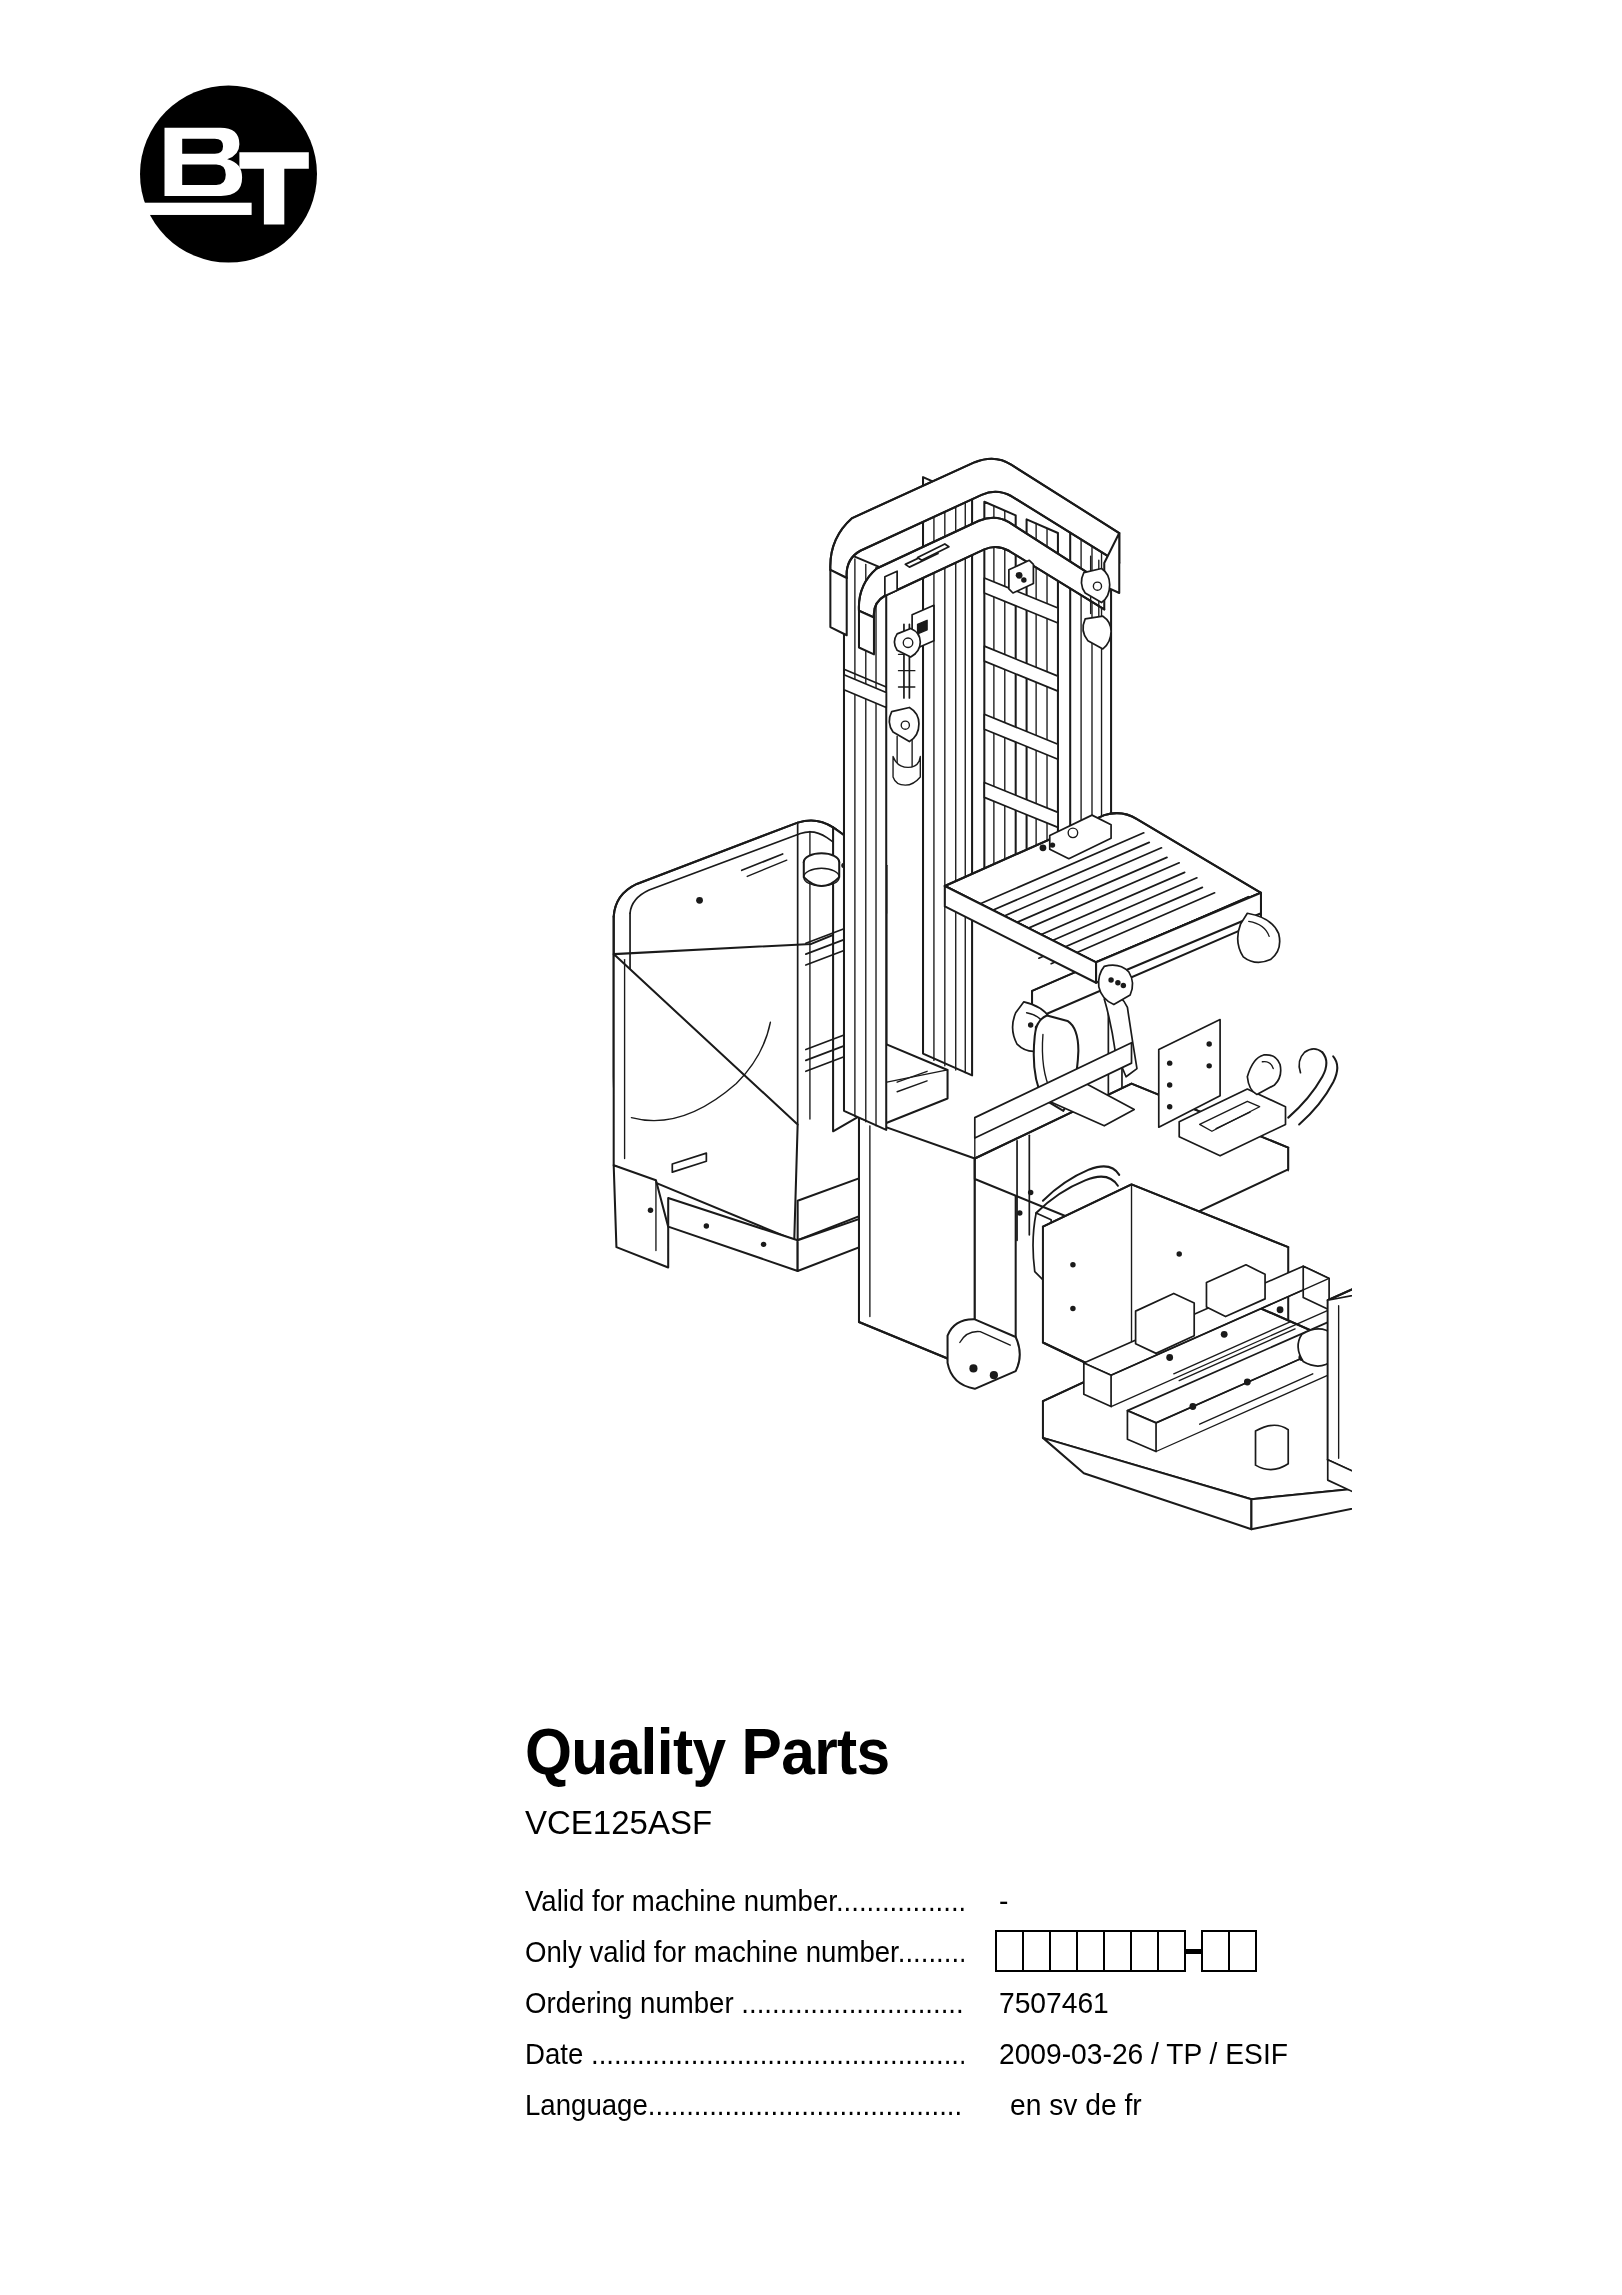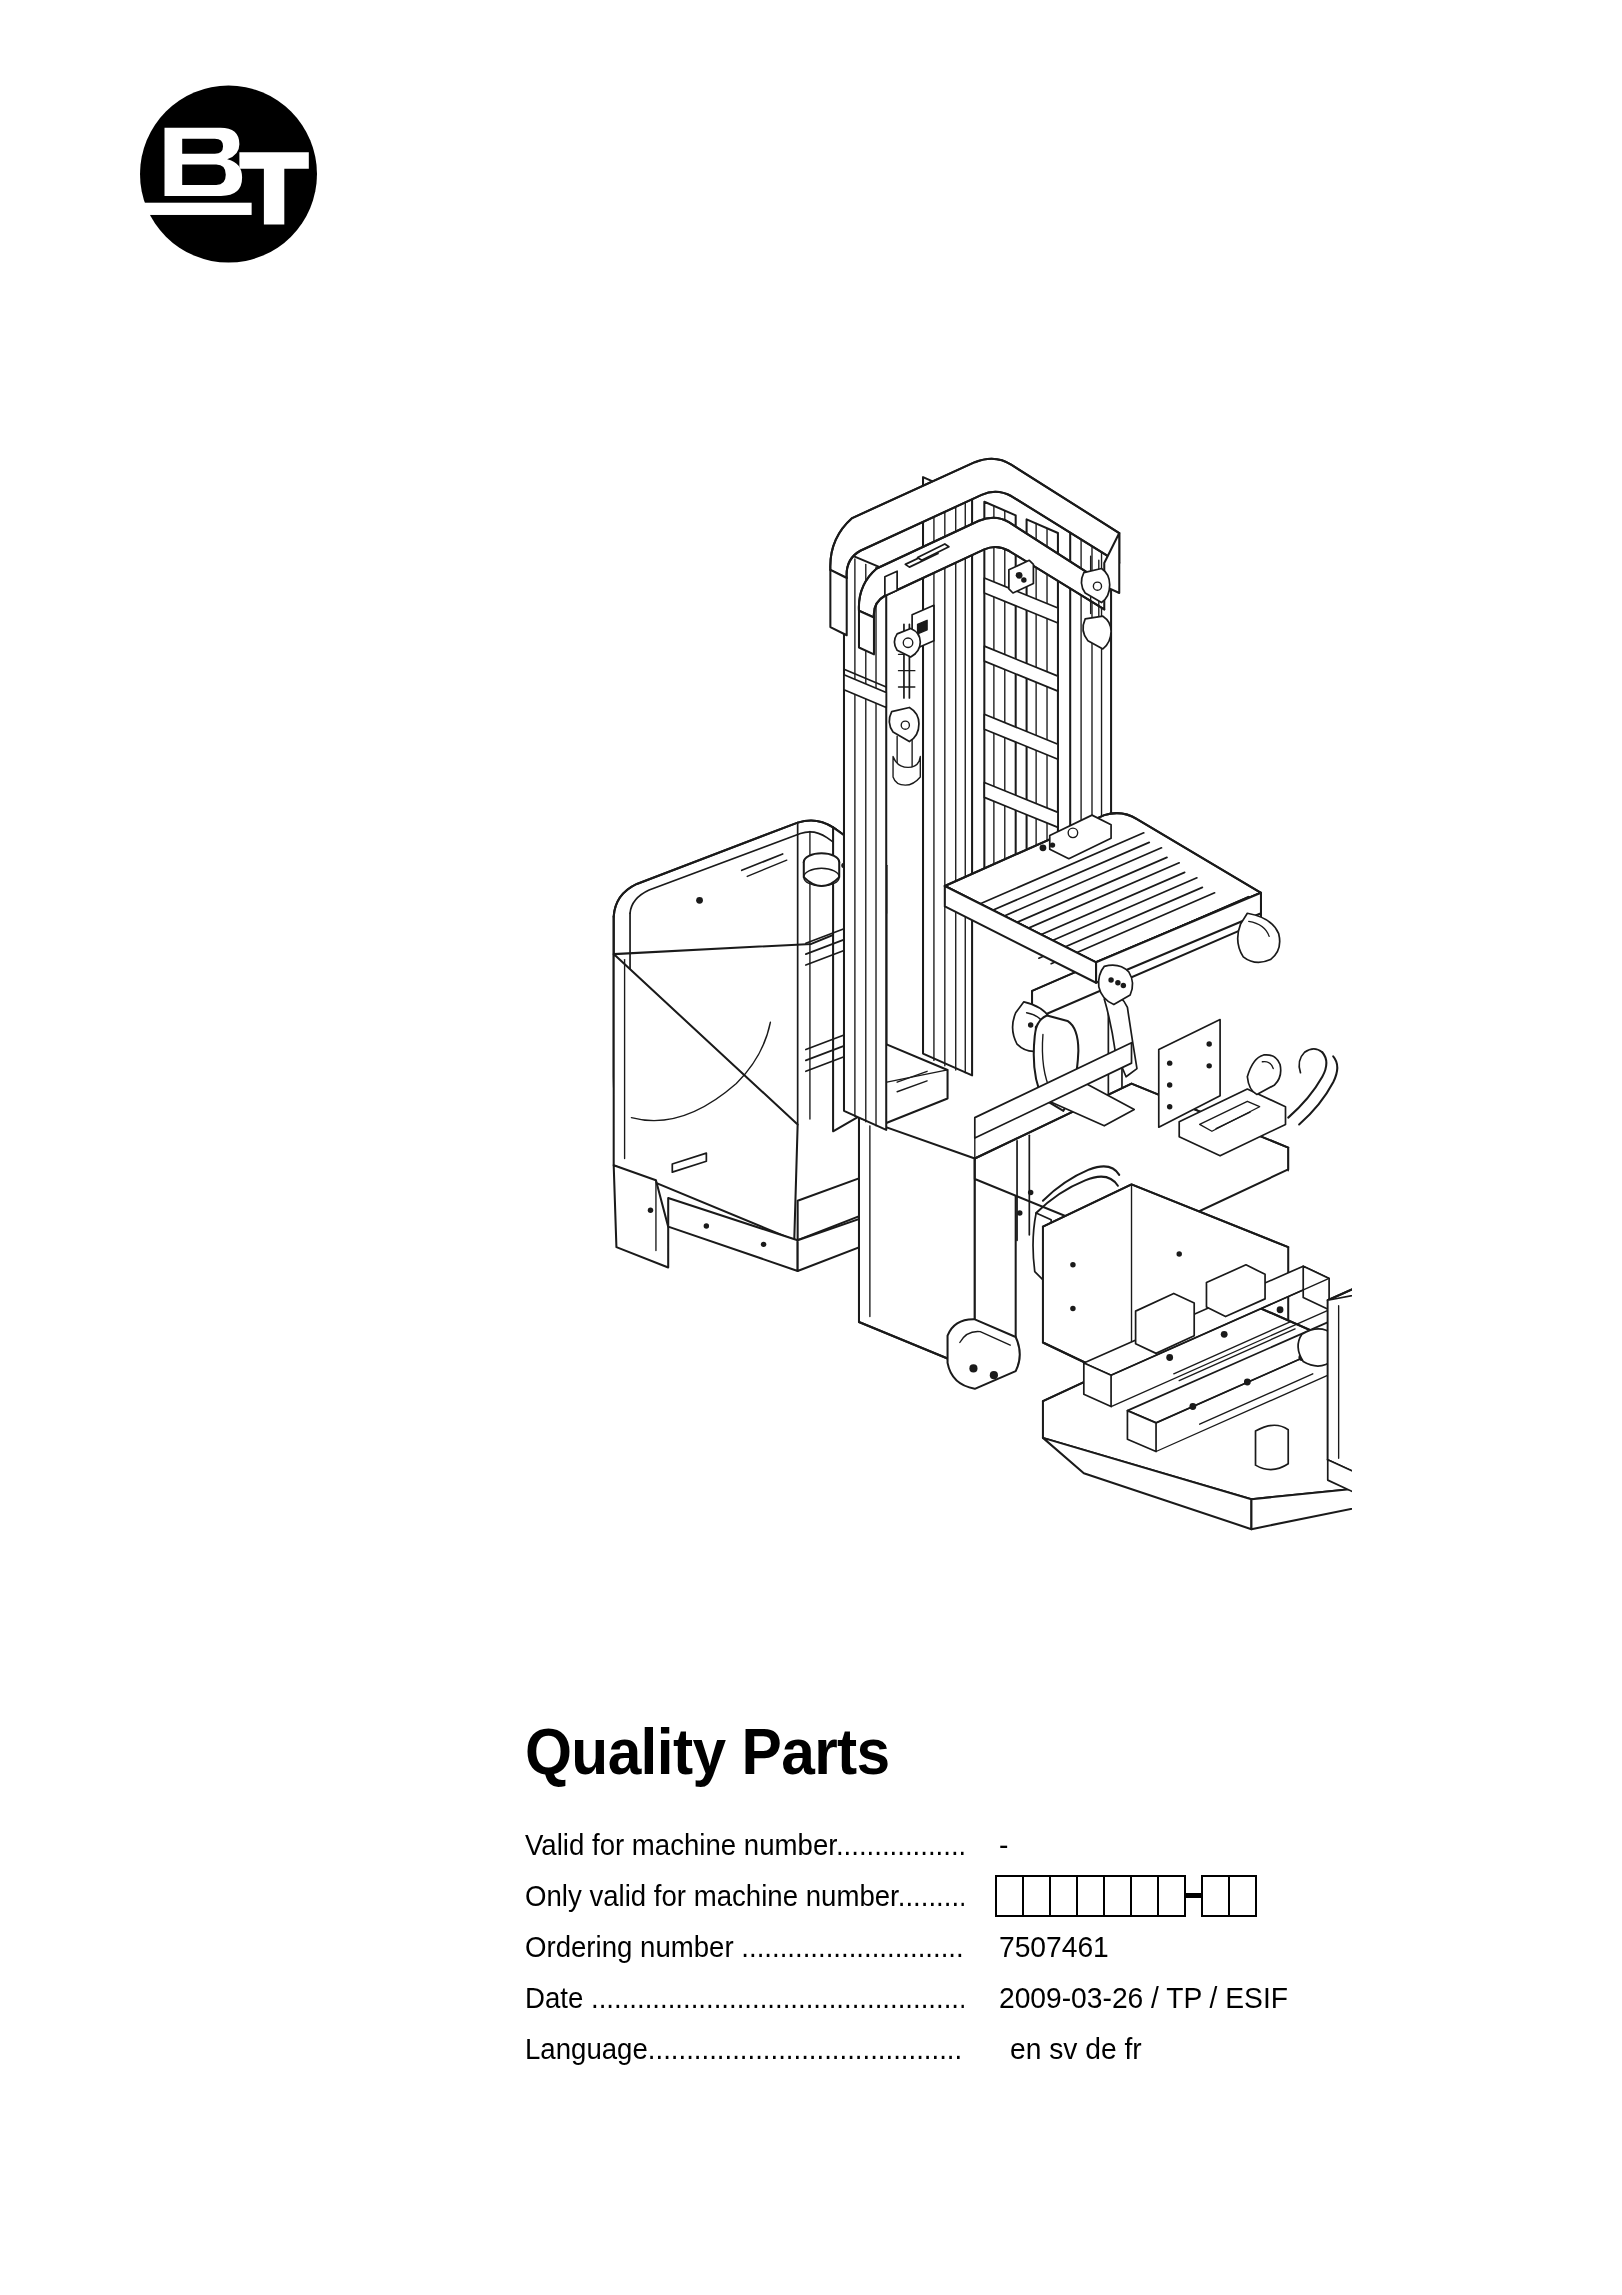--- a/index.html
+++ b/index.html
@@ -479,20 +479,21 @@
         <path d="M1118 1502 L1200 1540 L1320 1484 L1320 1512 L1200 1570 L1118 1532 Z" fill="#ffffff" stroke-width="2.5"></path>
       </g>
 
     </svg>
   </div>
 
   <div id="textblock">
 
     <div id="doc-title">Quality Parts</div>
 
+    <div id="doc-subtitle">VCE125ASF</div>
 
     <div id="spec-list">
 
       <div class="spec-row">
         <span class="spec-label">Valid for machine number....................</span>
         <span class="spec-value">-</span>
       </div>
 
       <div class="spec-row">
         <span class="spec-label">Only valid for machine number............</span>

